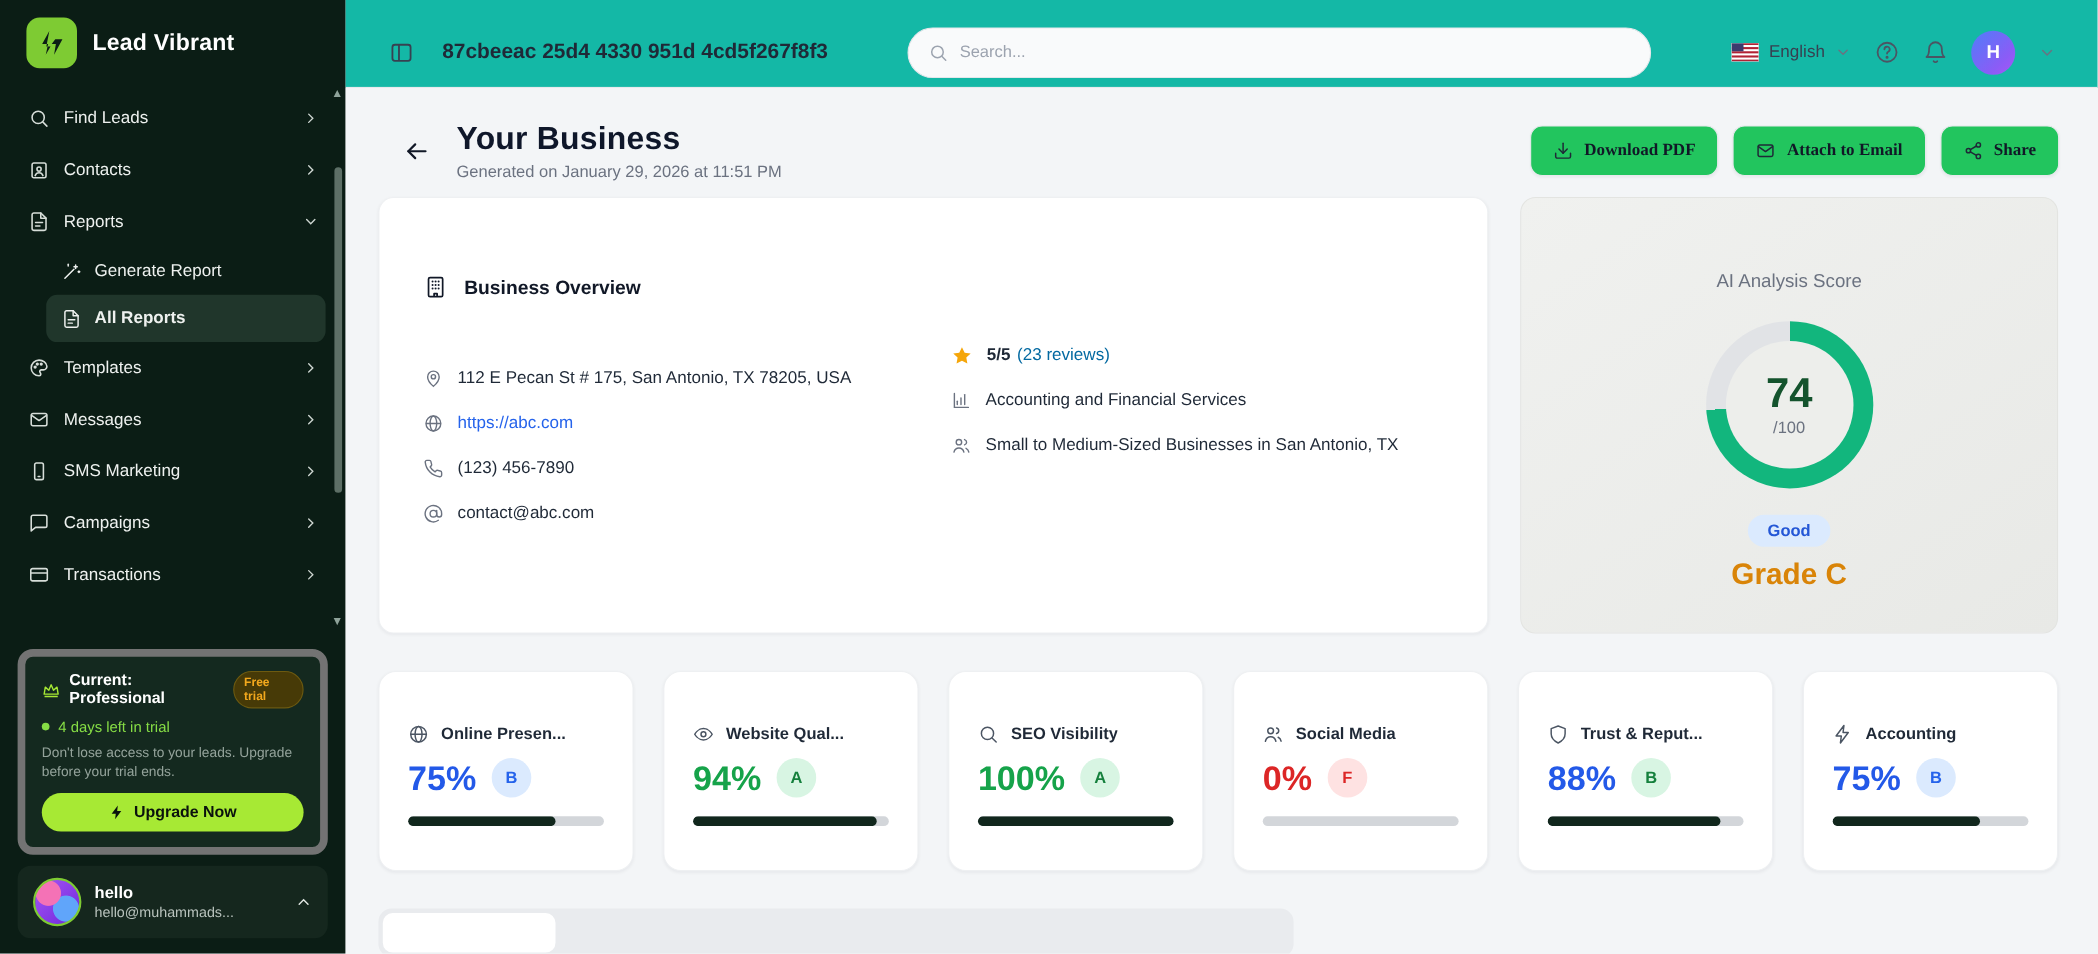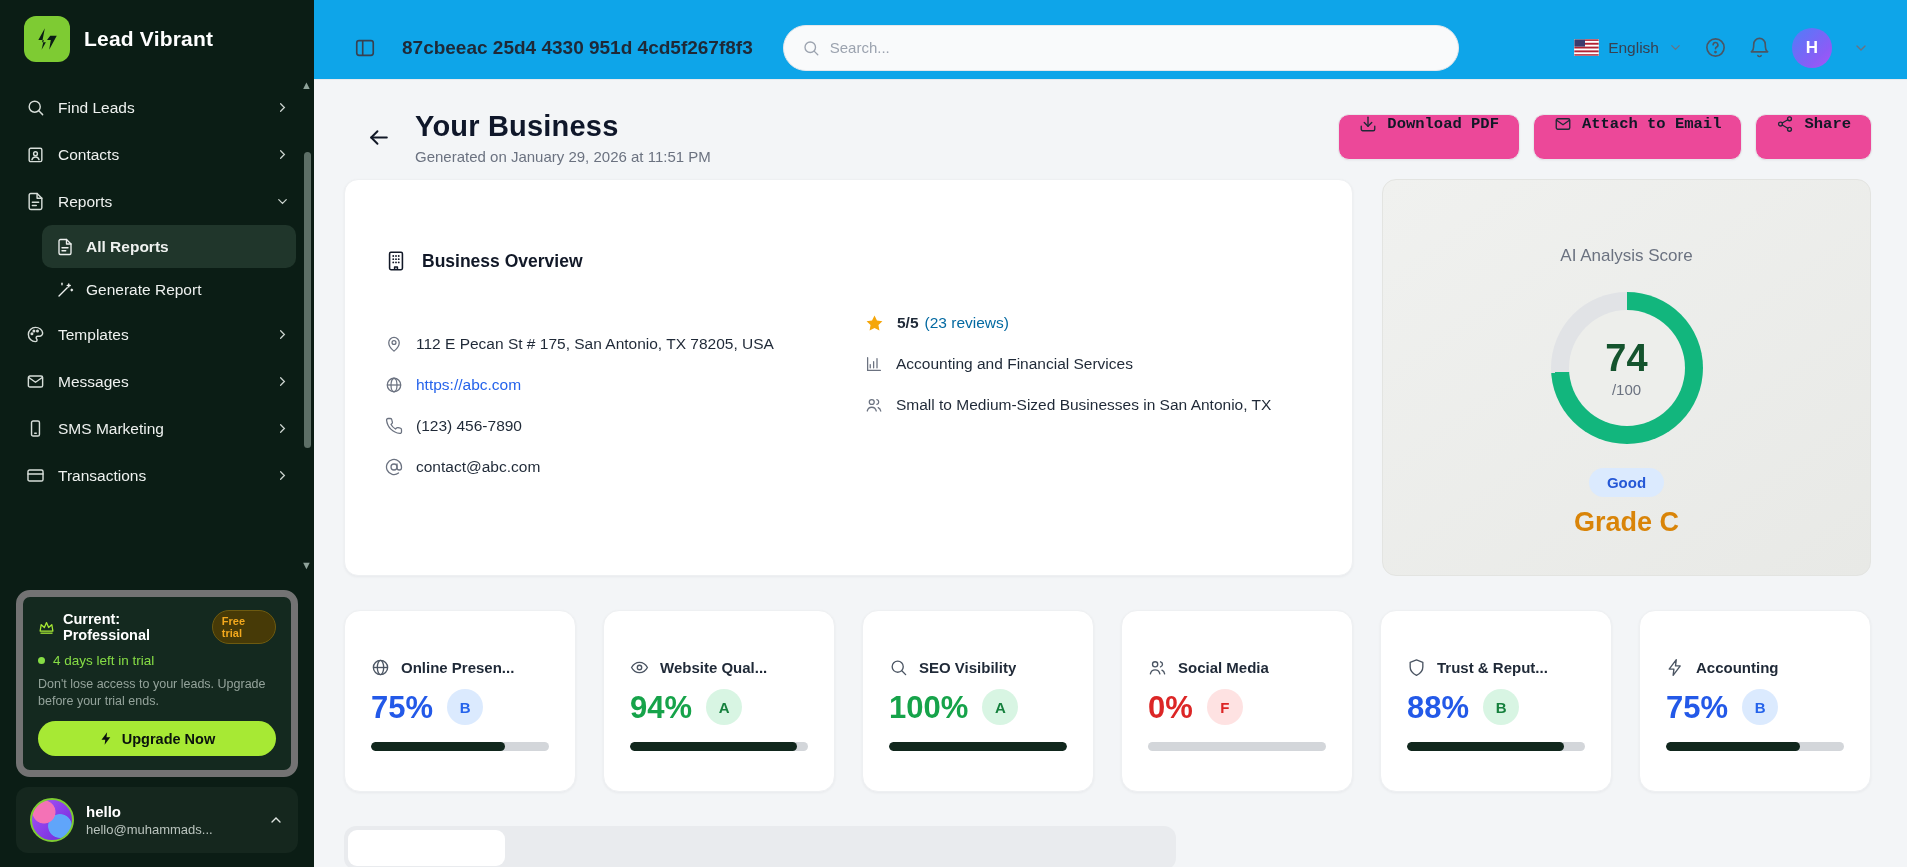--- a/index.html
+++ b/index.html
@@ -36,41 +36,41 @@
   .avatar-img { width:44px; height:44px; border-radius:50%; border:2px solid #7ecb33; background:
       radial-gradient(circle at 30% 30%, #f472b6 0 28%, transparent 30%),
       radial-gradient(circle at 70% 65%, #60a5fa 0 30%, transparent 32%),
       linear-gradient(135deg,#a855f7,#6d28d9); }
   .profile-name { color:#ffffff; font-size:15px; font-weight:bold; }
   .profile-email { color:#b9c3bd; font-size:13px; margin-top:2px; }
   .profile-chev { margin-left:auto; color:#dfe5e1; }
 
   
   .main { flex:1; display:flex; flex-direction:column; min-width:0; }
-  .topbar { height:80px; background:#0ea5e9; border-bottom:1px solid #e8eaed; display:flex; align-items:center; padding:16px 38px 0 40px; flex-shrink:0; }
+  .topbar { height:80px; background:#14b8a6; border-bottom:1px solid #e8eaed; display:flex; align-items:center; padding:16px 38px 0 40px; flex-shrink:0; }
   .panel-icon { color:#374151; cursor:pointer; }
   .report-id { margin-left:26px; font-size:19px; font-weight:600; color:#1f2937; white-space:nowrap; }
-  .search-wrap { flex:1; display:flex; justify-content:flex-start; padding:0 30px; }
+  .search-wrap { flex:1; display:flex; justify-content:center; padding:0 30px; }
   .search-box { width:676px; height:46px; background:#f9fafb; border:1px solid #e5e7eb; border-radius:23px; display:flex; align-items:center; padding:0 18px; gap:10px; }
   .search-box input { flex:1; border:none; outline:none; background:transparent; font-size:15px; color:#374151; font-family:inherit; }
   .search-box input::placeholder { color:#9ca3af; }
   .tb-right { display:flex; align-items:center; gap:21px; }
   .lang { display:flex; align-items:center; gap:9px; cursor:pointer; }
   .lang-label { font-size:15.5px; color:#374151; }
   .icon-btn { color:#4b5563; cursor:pointer; }
   .tb-avatar { width:40px; height:40px; border-radius:50%; background:linear-gradient(135deg,#4f7df9,#8b5cf6 70%,#a855f7); color:#fff; font-size:17px; font-weight:bold; display:flex; align-items:center; justify-content:center; cursor:pointer; }
 
   .content { flex:1; padding:0 35px 0 30px; overflow:hidden; }
   .page-header { display:flex; align-items:center; margin-top:22px; height:70px; }
   .back-btn { margin-left:22px; color:#111827; cursor:pointer; }
   .ph-titles { margin-left:24px; }
   .page-title { font-size:29px; font-weight:800; color:#0f172a; letter-spacing:.2px; }
   .page-subtitle { font-size:15px; color:#6b7280; margin-top:5px; }
   .ph-actions { margin-left:auto; display:flex; gap:13px; }
-  .action-btn { height:46px; background:#ec4899; border:1px solid #e7e9ec; border-radius:11px; box-shadow:0 1px 2px rgba(16,24,40,.04); display:flex; gap:10px; padding:0 20px; font-size:15.5px; font-weight:600; color:#111827; cursor:pointer; font-family:Liberation Mono, monospace; white-space:nowrap; }
+  .action-btn { height:46px; background:#22c55e; border:1px solid #e7e9ec; border-radius:11px; box-shadow:0 1px 2px rgba(16,24,40,.04); display:flex; align-items:center; gap:10px; padding:0 20px; font-size:15.5px; font-weight:600; color:#111827; cursor:pointer; font-family:Liberation Serif, serif; white-space:nowrap; }
   .action-btn .aico { color:#1f2937; }
 
   .cards-row { display:flex; gap:29px; margin-top:7px; }
   .overview-card { width:1009px; height:397px; background:#ffffff; border:1px solid #eef0f2; border-radius:14px; box-shadow:0 1px 3px rgba(16,24,40,.05); padding:38px 34px 0 40px; }
   .ov-header { display:flex; align-items:center; gap:15px;margin-top:32px; }
   .ov-title { font-size:17.5px; font-weight:bold; color:#111827; }
   .ov-grid { display:flex; margin-top:39px; }
   .ov-col-left { width:480px;margin-top:21px; }
   .ov-col-right { flex:1; }
   .ov-row { display:flex; align-items:center; gap:13px; height:24px; margin-bottom:17px; font-size:15.5px; color:#1f2937; }
@@ -161,44 +161,44 @@
             <line x1="8" y1="17" x2="13" y2="17"></line>
           </svg>
         </span>
       <span>Reports</span>
       <span class="chev">
           <svg width="15" height="15" viewBox="0 0 24 24" fill="none" stroke="currentColor" stroke-width="2" stroke-linecap="round">
             <polyline points="6 9 12 15 18 9"></polyline>
           </svg>
         </span>
     </div>
-    <div class="sub-item active">
-      <span class="nico">
-          <svg width="18" height="18" viewBox="0 0 24 24" fill="none" stroke="currentColor" stroke-width="1.8" stroke-linecap="round" stroke-linejoin="round">
-            <path d="M14 2H6a2 2 0 0 0-2 2v16a2 2 0 0 0 2 2h12a2 2 0 0 0 2-2V8z"></path>
-            <polyline points="14 2 14 8 20 8"></polyline>
-            <line x1="8" y1="13" x2="16" y2="13"></line>
-            <line x1="8" y1="17" x2="13" y2="17"></line>
-          </svg>
-        </span>
-      <span>All Reports</span>
-    </div>
     <div class="sub-item">
       <span class="nico">
           <svg width="18" height="18" viewBox="0 0 24 24" fill="none" stroke="currentColor" stroke-width="1.8" stroke-linecap="round">
             <line x1="4" y1="20" x2="15" y2="9"></line>
             <line x1="17" y1="4" x2="17" y2="8"></line>
             <line x1="15" y1="6" x2="19" y2="6"></line>
             <line x1="21" y1="11" x2="21" y2="13"></line>
             <line x1="20" y1="12" x2="22" y2="12"></line>
             <line x1="8" y1="3" x2="8" y2="5"></line>
           </svg>
         </span>
       <span>Generate Report</span>
     </div>
+    <div class="sub-item active">
+      <span class="nico">
+          <svg width="18" height="18" viewBox="0 0 24 24" fill="none" stroke="currentColor" stroke-width="1.8" stroke-linecap="round" stroke-linejoin="round">
+            <path d="M14 2H6a2 2 0 0 0-2 2v16a2 2 0 0 0 2 2h12a2 2 0 0 0 2-2V8z"></path>
+            <polyline points="14 2 14 8 20 8"></polyline>
+            <line x1="8" y1="13" x2="16" y2="13"></line>
+            <line x1="8" y1="17" x2="13" y2="17"></line>
+          </svg>
+        </span>
+      <span>All Reports</span>
+    </div>
     <div class="nav-item">
       <span class="nico">
           <svg width="19" height="19" viewBox="0 0 24 24" fill="none" stroke="currentColor" stroke-width="1.8" stroke-linecap="round">
             <path d="M12 3a9 9 0 1 0 0 18c1.2 0 2-.9 2-2 0-.6-.3-1-.6-1.4-.3-.4-.6-.8-.6-1.4 0-1.1.9-2 2-2h2.2A4 4 0 0 0 21 10c-.4-4-4.3-7-9-7z"></path>
             <circle cx="7.5" cy="11" r="1" fill="currentColor"></circle>
             <circle cx="10" cy="7.5" r="1" fill="currentColor"></circle>
             <circle cx="14.5" cy="7.5" r="1" fill="currentColor"></circle>
           </svg>
         </span>
       <span>Templates</span>
@@ -223,20 +223,33 @@
         </span>
     </div>
     <div class="nav-item">
       <span class="nico">
           <svg width="19" height="19" viewBox="0 0 24 24" fill="none" stroke="currentColor" stroke-width="1.8" stroke-linecap="round">
             <rect x="7" y="2.5" width="10" height="19" rx="2"></rect>
             <line x1="11" y1="18" x2="13" y2="18"></line>
           </svg>
         </span>
       <span>SMS Marketing</span>
+      <span class="chev">
+          <svg width="15" height="15" viewBox="0 0 24 24" fill="none" stroke="currentColor" stroke-width="2" stroke-linecap="round">
+            <polyline points="9 6 15 12 9 18"></polyline>
+          </svg>
+        </span>
+    </div>
+    <div class="nav-item">
+      <span class="nico">
+          <svg width="19" height="19" viewBox="0 0 24 24" fill="none" stroke="currentColor" stroke-width="1.8" stroke-linecap="round" stroke-linejoin="round">
+            <path d="M21 15a2 2 0 0 1-2 2H8l-5 4V5a2 2 0 0 1 2-2h14a2 2 0 0 1 2 2z"></path>
+          </svg>
+        </span>
+      <span>Campaigns</span>
       <span class="chev">
           <svg width="15" height="15" viewBox="0 0 24 24" fill="none" stroke="currentColor" stroke-width="2" stroke-linecap="round">
             <polyline points="9 6 15 12 9 18"></polyline>
           </svg>
         </span>
     </div>
     <div class="nav-item">
       <span class="nico">
           <svg width="19" height="19" viewBox="0 0 24 24" fill="none" stroke="currentColor" stroke-width="1.8" stroke-linecap="round">
             <rect x="2.5" y="5" width="19" height="14" rx="2"></rect>

